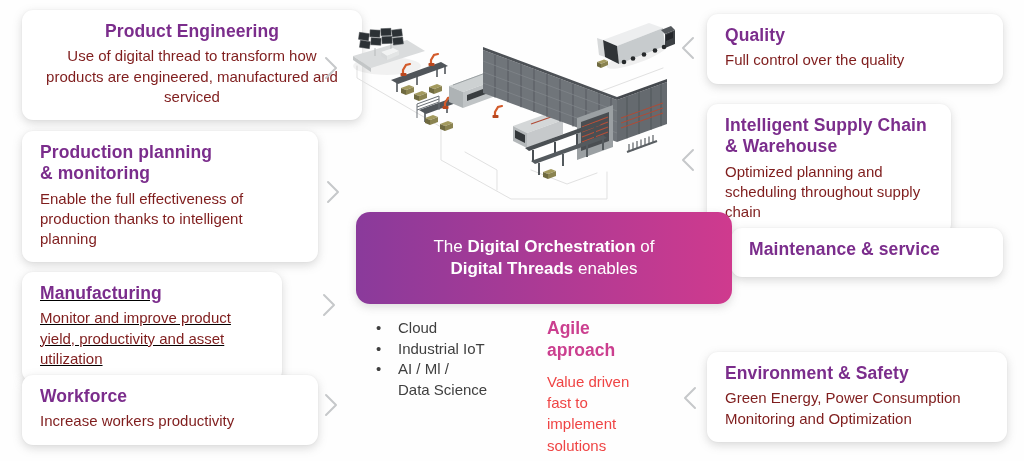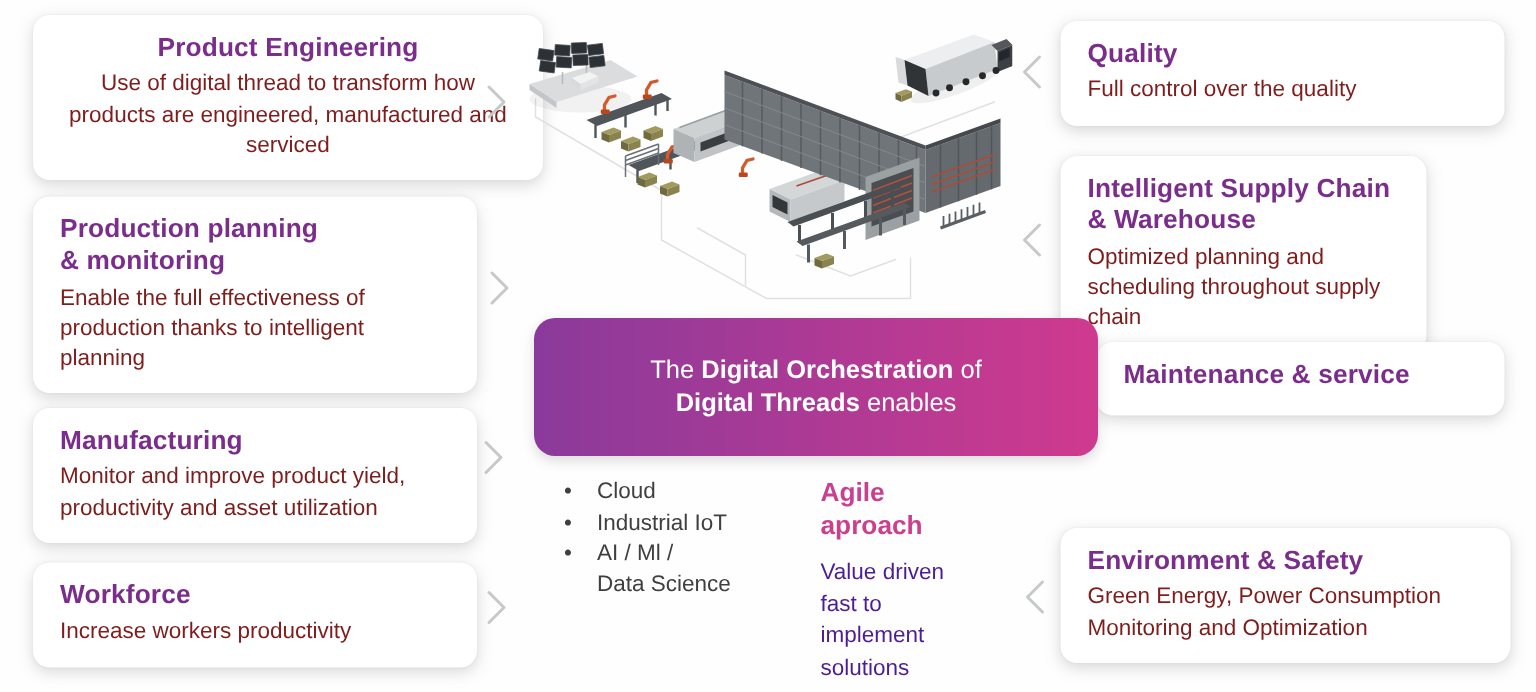--- a/index.html
+++ b/index.html
@@ -31,38 +31,38 @@
   }
   .banner .bold { font-weight:bold; }
   .section { position:absolute; }
   .section-title {
     color:#cb3f8f; font-weight:bold; font-size:17.5px; line-height:1.25;
     white-space:pre-line; margin:0 0 9px 0;
   }
   .bullet-row { display:flex; font-size:15px; color:#3f3f3f; line-height:1.38; }
   .bullet-marker { width:22px; flex:0 0 22px; padding-left:3px; }
   .bullet-text { white-space:pre-line; }
-  .section-body { font-size:15px; color:#4c1d95; line-height:1.42; white-space:pre-line; margin:0; }
+  .section-body { font-size:15px; color:#ef4444; line-height:1.42; white-space:pre-line; margin:0; }
   .illustration { position:absolute; left:345px; top:0px; width:330px; height:208px; }
 </style>
 </head>
 <body>
 
 <div class="canvas">
 
   <div class="card" style="left:22px; top:10px; width:340px;text-align:center;">
     <div class="card-title">Product Engineering</div>
     <div class="card-body">Use of digital thread to transform how products are engineered, manufactured and serviced</div>
   </div>
   <div class="card" style="left:22px; top:131px; width:296px;">
     <div class="card-title">Production planning
 &amp; monitoring</div>
     <div class="card-body">Enable the full effectiveness of production thanks to intelligent planning</div>
   </div>
-  <div class="card" style="left:22px; top:272px; width:296px;">
+  <div class="card" style="left:22px; top:272px; width:260px;text-decoration:underline;">
     <div class="card-title">Manufacturing</div>
     <div class="card-body">Monitor and improve product yield, productivity and asset utilization</div>
   </div>
   <div class="card" style="left:22px; top:375px; width:296px;">
     <div class="card-title">Workforce</div>
     <div class="card-body">Increase workers productivity</div>
   </div>
 
   <svg class="chevron" style="left:324px; top:56px;" viewBox="0 0 14 24">
       <path d="M2,2 L12,12 L2,22" fill="none" stroke="#c6c8ca" stroke-width="2" stroke-linecap="round" stroke-linejoin="round"></path>

